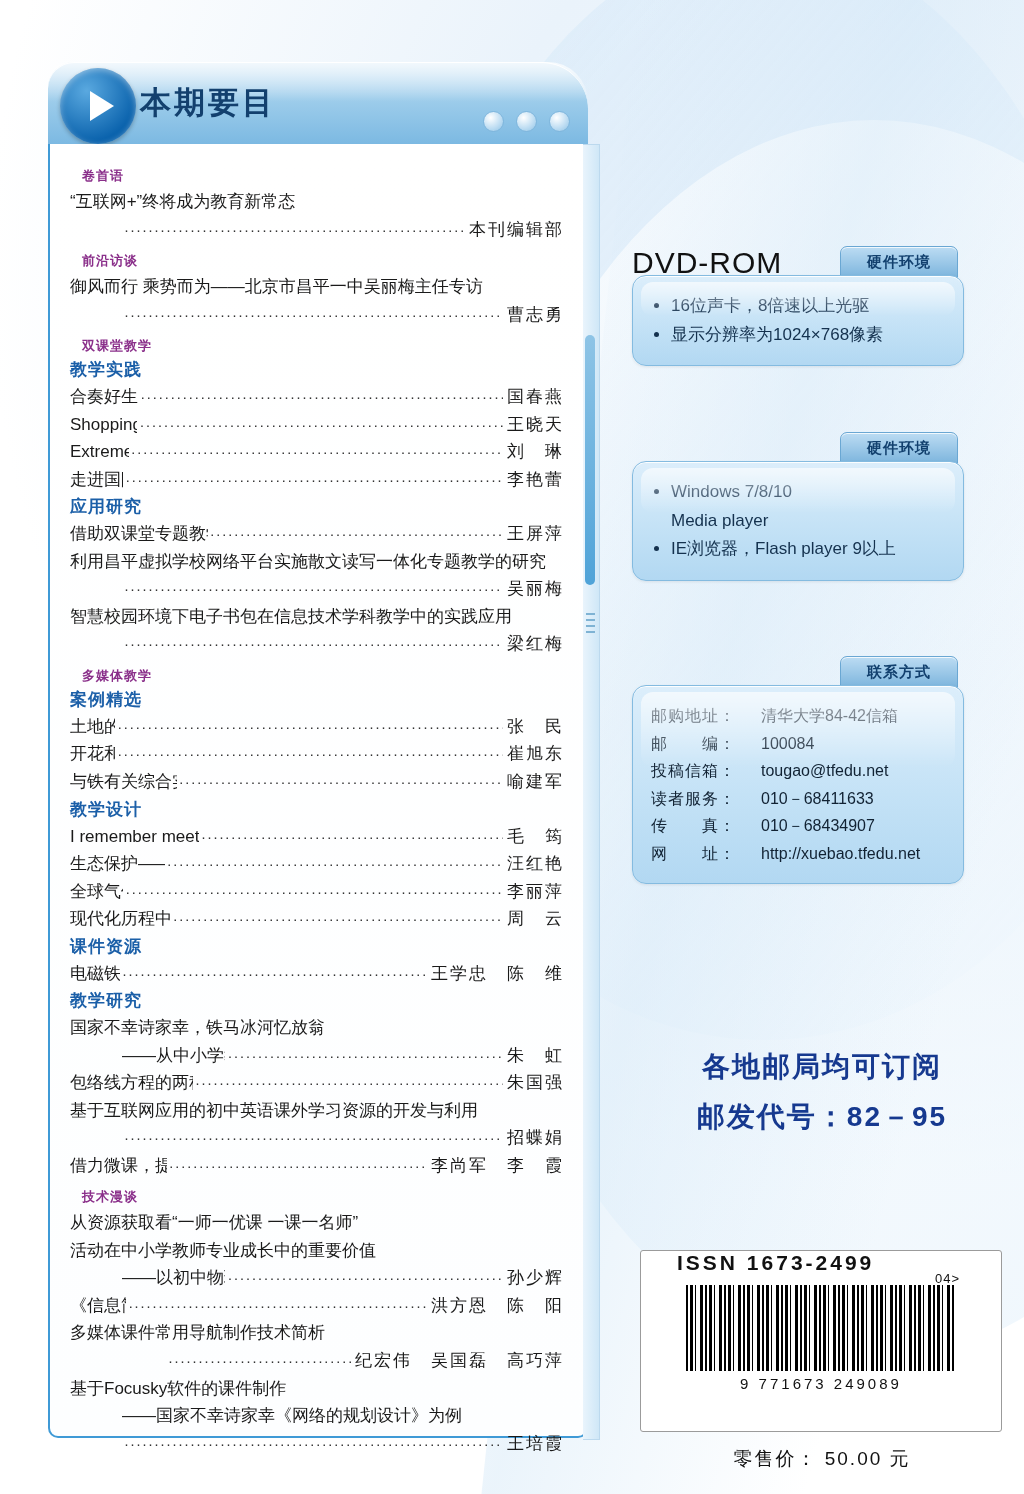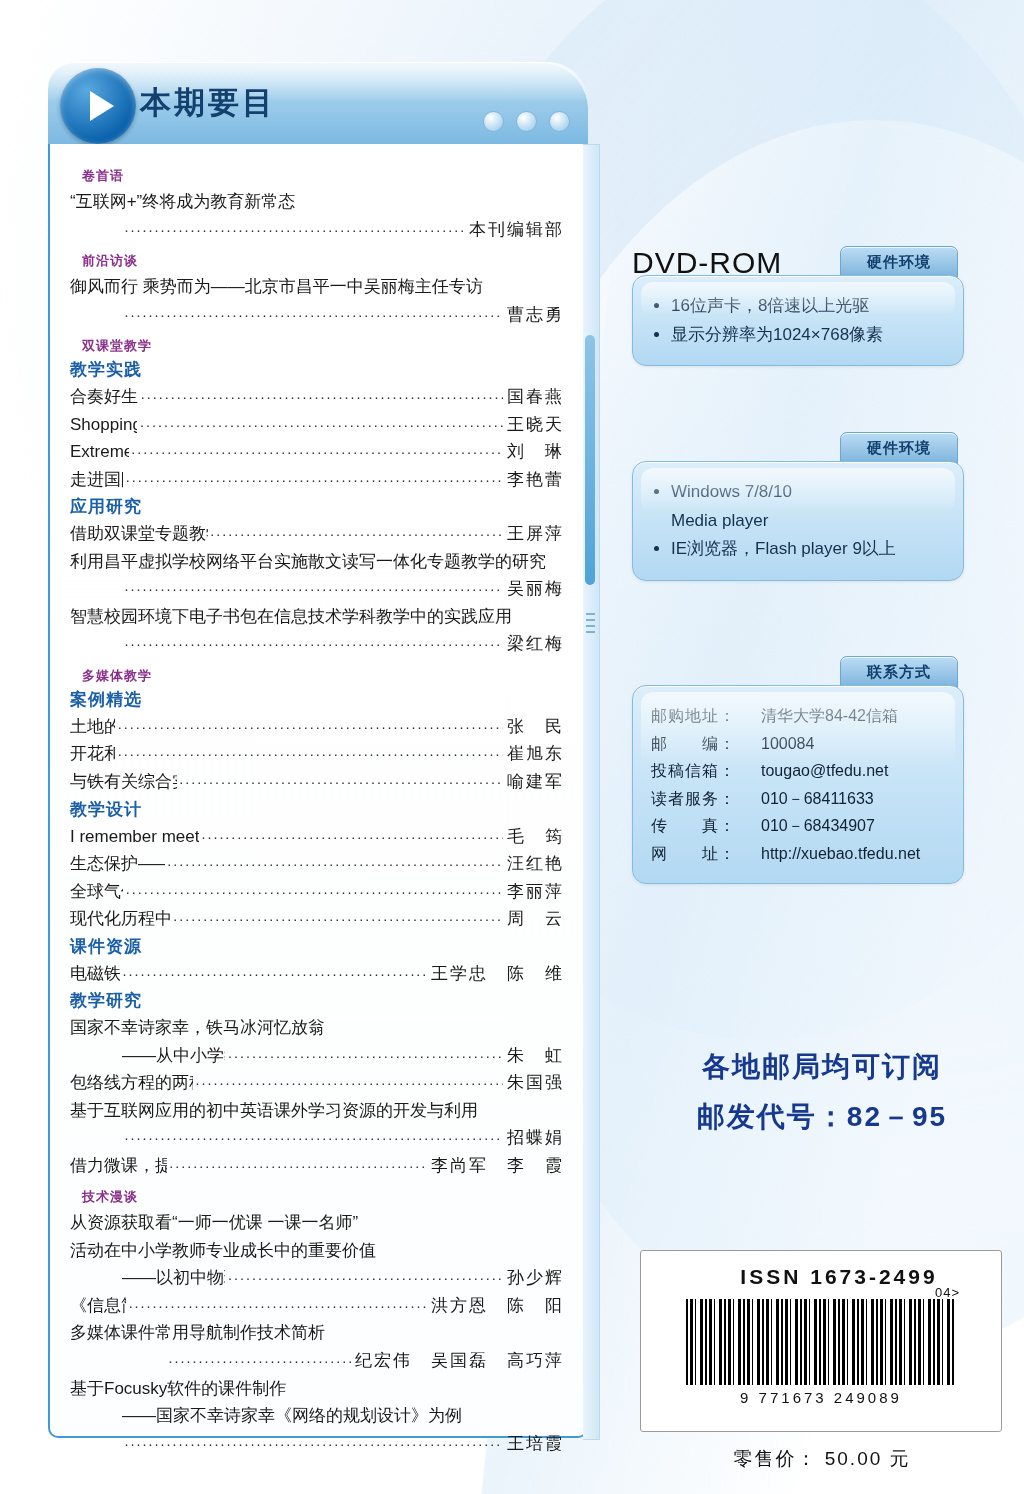--- a/index.html
+++ b/index.html
@@ -149,21 +149,21 @@
   }
   .sub1{top:1000px;font-size:28px;letter-spacing:2px;}
   .sub2{top:1020px;font-size:28px;letter-spacing:2px;margin-top:28px;}
   .sub3{top:1098px;font-size:28px;letter-spacing:2px;}
 
   .barcode-box{
     position:absolute;left:20px;top:1250px;width:360px;height:180px;
     border:1px solid #9b9b9b;background:#fff;border-radius:3px;
   }
   .issn{
-    text-align:center;font-size:21px;letter-spacing:3px;color:#111;margin-top:14px;font-weight:bold;padding-left:36px;
+    font-size:21px;letter-spacing:3px;color:#111;margin-top:0;font-weight:bold;padding-left:36px;
   }
   .bars{
     margin:10px auto 0 auto;width:270px;height:86px;position:relative;
     background:
       repeating-linear-gradient(90deg,#000 0 2px,#fff 2px 4px,#000 4px 7px,#fff 7px 9px,#000 9px 10px,#fff 10px 14px,#000 14px 17px,#fff 17px 19px);
   }
   .bars .q{position:absolute;right:-4px;top:-14px;font-size:13px;color:#111;letter-spacing:1px;}
   .barnum{text-align:center;font-size:15px;letter-spacing:3px;color:#111;margin-top:4px;}
   .price{
     position:absolute;left:0;right:0;top:1446px;text-align:center;font-size:19px;color:#111;letter-spacing:2px;

